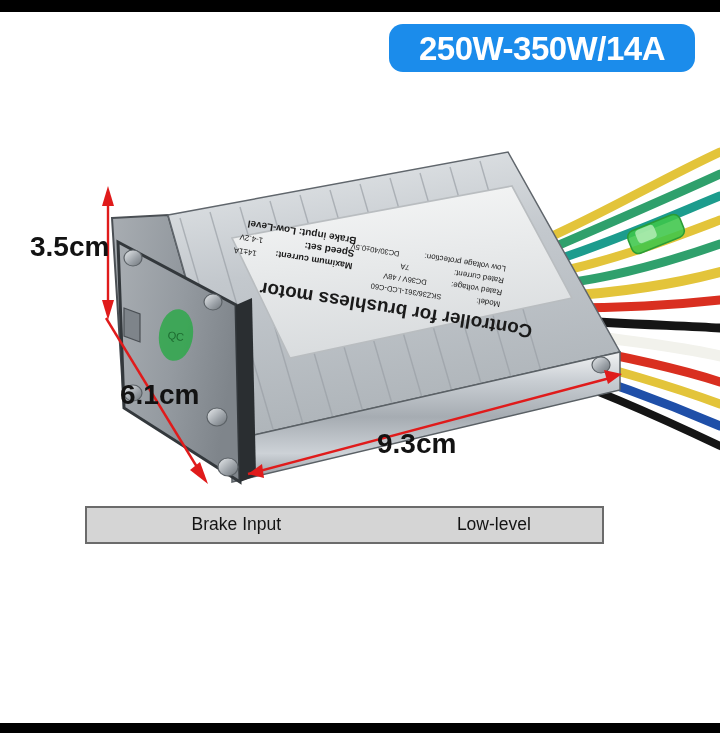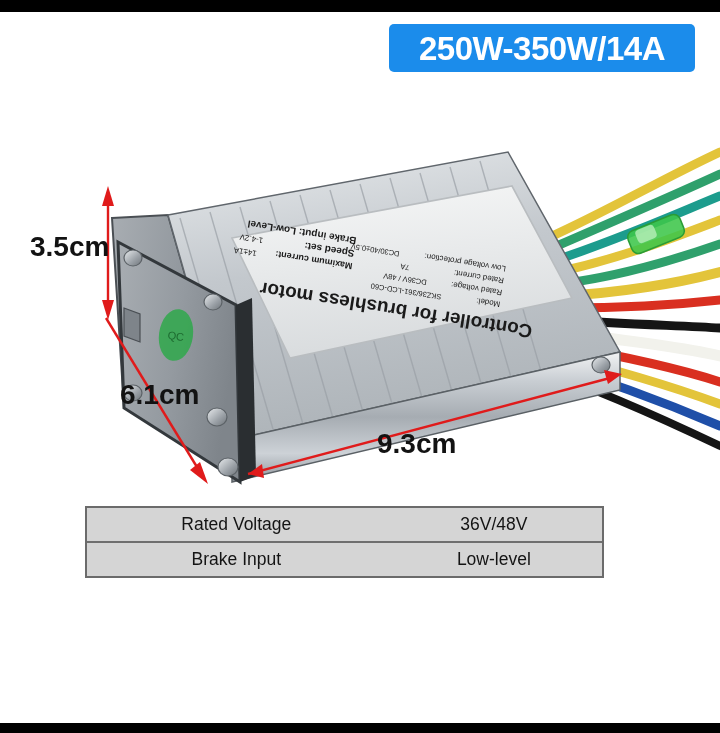--- a/index.html
+++ b/index.html
@@ -29,21 +29,21 @@
     width: 720px; height: 10px;
     background: #000000;
   }
 
   
   .badge {
     position: absolute;
     left: 389px; top: 24px;
     width: 306px; height: 48px;
     background: #1b8ceb;
-    border-radius: 5px;
+    border-radius: 14px;
     display: flex;
     align-items: center;
     justify-content: center;
     box-sizing: border-box;
   }
   .badge-text {
     color: #ffffff;
     font-size: 33px;
     font-weight: bold;
     letter-spacing: -0.5px;
@@ -263,24 +263,20 @@
   </svg>
 
   <div class="dim-label dim-h">3.5cm</div>
   <div class="dim-label dim-d">6.1cm</div>
   <div class="dim-label dim-w">9.3cm</div>
 
   <div class="spec-table">
     <table>
       <tbody id="spec-body">
           <tr>
-            <td class="spec-name">Rated Voltage</td>
-            <td class="spec-val">36V/48V</td>
-          </tr>
-          <tr>
             <td class="spec-name">Brake Input</td>
             <td class="spec-val">Low-level</td>
           </tr>
         </tbody>
     </table>
   </div>
 
   <div class="bar-bottom"></div>
 </div>
 

